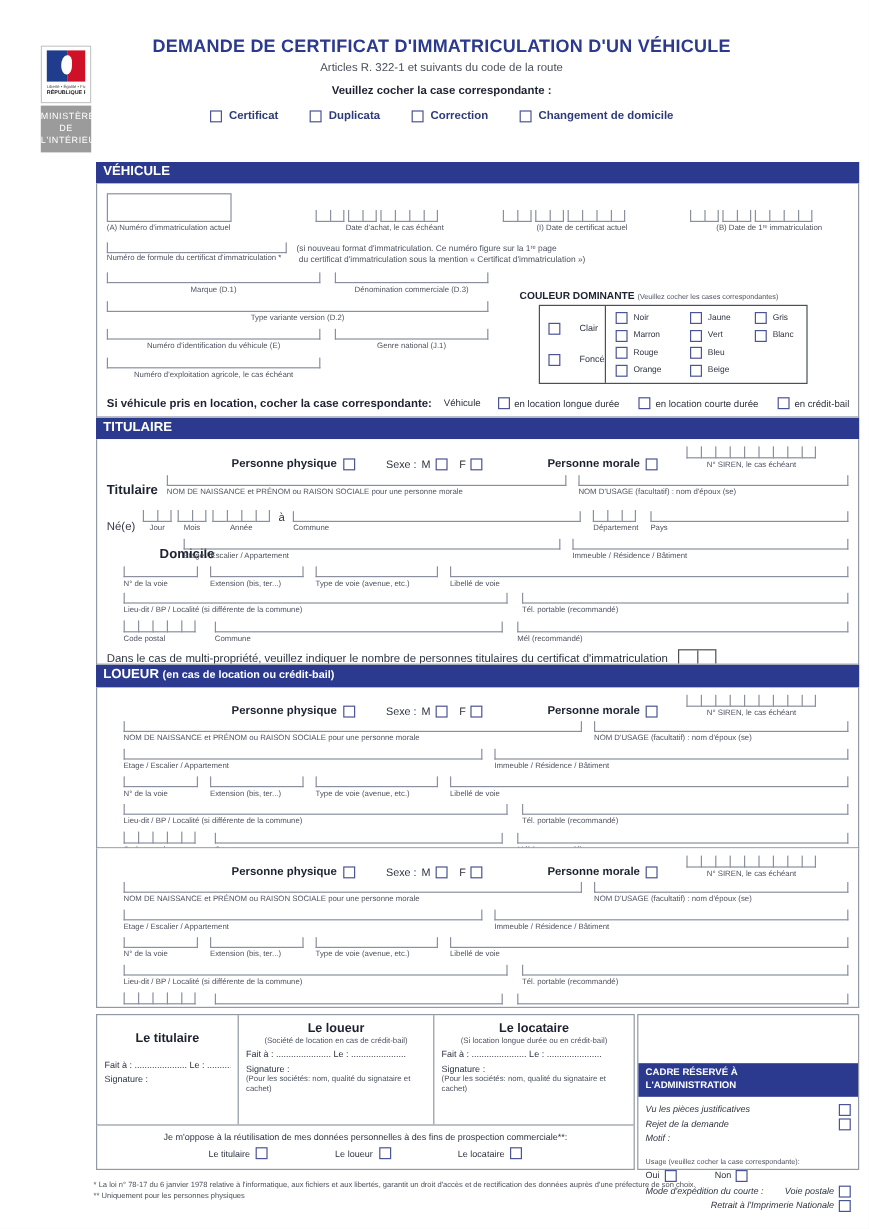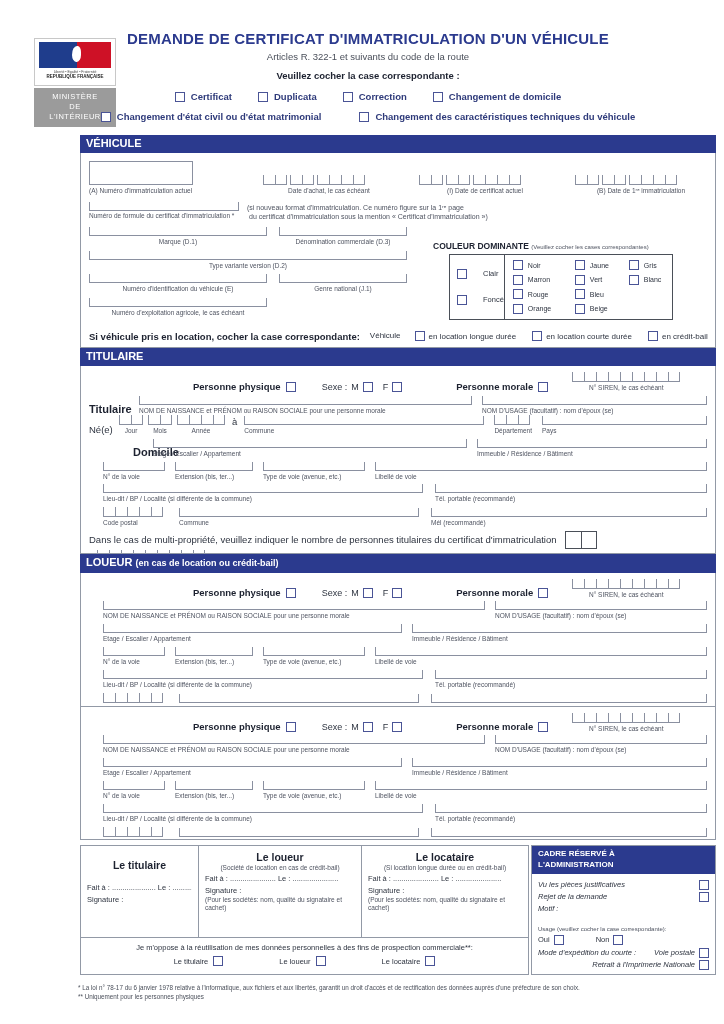--- a/index.html
+++ b/index.html
@@ -9,21 +9,21 @@
     --ln:#8a90a0;
     --cbb:#4a5496;
     --bd:#9299a6;
     --dark:#4a4f58;
   }
   *{margin:0;padding:0;box-sizing:border-box;}
   body{background:#e8e8e8;font-family:"Liberation Sans",sans-serif;}
   .page{position:relative;width:724px;height:1024px;background:#ffffff;margin:0 auto;overflow:hidden;color:var(--ink);}
 
   
-  .logo{position:absolute;left:34px;top:38px;width:82px;}
+  .logo{position:absolute;left:34px;top:38px;width:42px;}
   .flag-card{background:#fff;border:1px solid #c8c8c8;padding:3px 4px 2px;height:48px;}
   .flag{display:flex;height:26px;}
   .flag .fb{background:#1f3d8c;flex:1.1;position:relative;}
   .flag .fb:after{content:"";position:absolute;right:-4px;top:4px;width:9px;height:16px;background:#fff;border-radius:60% 40% 50% 50%;}
   .flag .fr{background:#ce1126;flex:1;}
   .devise{font-size:3.5px;text-align:center;color:#444;margin-top:2px;white-space:nowrap;overflow:hidden;}
   .repub{font-size:4.5px;text-align:center;color:#222;font-weight:bold;white-space:nowrap;overflow:hidden;}
   .ministry{background:#9b9b9b;color:#fff;text-align:center;font-size:7.5px;letter-spacing:.5px;padding:4px 0 5px;line-height:1.35;margin-top:2px;}
 
   .title-wrap{position:absolute;left:108px;top:30px;width:520px;text-align:center;}
@@ -100,21 +100,21 @@
   .sig-title{font-weight:bold;font-size:10.5px;color:#1d2230;text-align:center;}
   .sig-sub{font-size:6.5px;color:var(--lbl);text-align:center;margin-top:1px;}
   .sig-line{font-size:7.5px;color:var(--ink);margin-top:7px;white-space:nowrap;overflow:hidden;}
   .sig-note{font-size:6.5px;color:var(--lbl);margin-top:1px;line-height:1.25;}
   .oppose{border:1px solid var(--bd);border-top:none;height:37px;padding-top:5px;}
   .oppose-text{font-size:7.5px;text-align:center;color:var(--ink);}
   .oppose-opts{display:flex;justify-content:center;gap:56px;margin-top:4px;}
   .oppose-opt{display:flex;align-items:center;gap:5px;font-size:7.5px;color:var(--ink);}
 
   .admin{width:196px;margin-left:2px;border:1px solid var(--bd);height:130px;background:#fff;}
-  .admin-bar{background:var(--blue);color:#fff;font-weight:bold;font-size:8px;line-height:1.35;padding:3px 6px;}
+  .admin-bar{background:var(--blue);color:#fff;font-weight:bold;font-size:8px;line-height:1.35;padding:3px 6px;margin-top:40px;}
   .admin-bd{padding:4px 6px;font-size:7.5px;color:var(--ink);}
   .admin-line{display:flex;align-items:flex-start;margin-top:2px;font-style:italic;}
   .admin-line .sp{flex:1;}
   .admin-usage{font-size:6px;color:var(--lbl);margin-top:13px;}
   .admin-onoff{display:flex;align-items:center;gap:8px;margin-top:3px;}
   .admin-right{justify-content:flex-end;}
 
   .footnotes{position:absolute;left:78px;top:983px;width:640px;}
   .fn{font-size:6.3px;color:#4a4f5a;line-height:1.5;}
 </style>
@@ -154,30 +154,20 @@
         </span>
       <span class="cbitem">
           <span class="cb"></span>
           <span>Correction</span>
         </span>
       <span class="cbitem">
           <span class="cb"></span>
           <span>Changement de domicile</span>
         </span>
     </div>
-    <div class="cbrow cbrow2">
-      <span class="cbitem">
-          <span class="cb"></span>
-          <span>Changement d'état civil ou d'état matrimonial</span>
-        </span>
-      <span class="cbitem">
-          <span class="cb"></span>
-          <span>Changement des caractéristiques techniques du véhicule</span>
-        </span>
-    </div>
   </div>
 
 
   <div class="form">
 
     <div class="bar">VÉHICULE</div>
     <div class="sbody veh-body">
 
       <div class="frow veh-r1">
         <div class="fld" style="width:150px;">
@@ -414,21 +404,21 @@
         <div class="fld" style="flex:1;">
           <div class="bk"></div>
           <div class="lbl">NOM DE NAISSANCE et PRÉNOM ou RAISON SOCIALE pour une personne morale</div>
         </div>
         <div class="fld" style="width:225px;margin-left:10px;">
           <div class="bk"></div>
           <div class="lbl">NOM D'USAGE (facultatif) : nom d'époux (se)</div>
         </div>
       </div>
 
-      <div class="frow" style="margin-top:0;">
+      <div class="frow" style="margin-top:10px;">
         <span class="txt" style="width:30px;">Né(e)</span>
         <div class="fld">
             <span class="comb">
               <i></i>
               <i></i>
             </span>
             <div class="lbl ctr">Jour</div>
           </div>
         <div class="fld" style="margin-left:5px;">
             <span class="comb">

